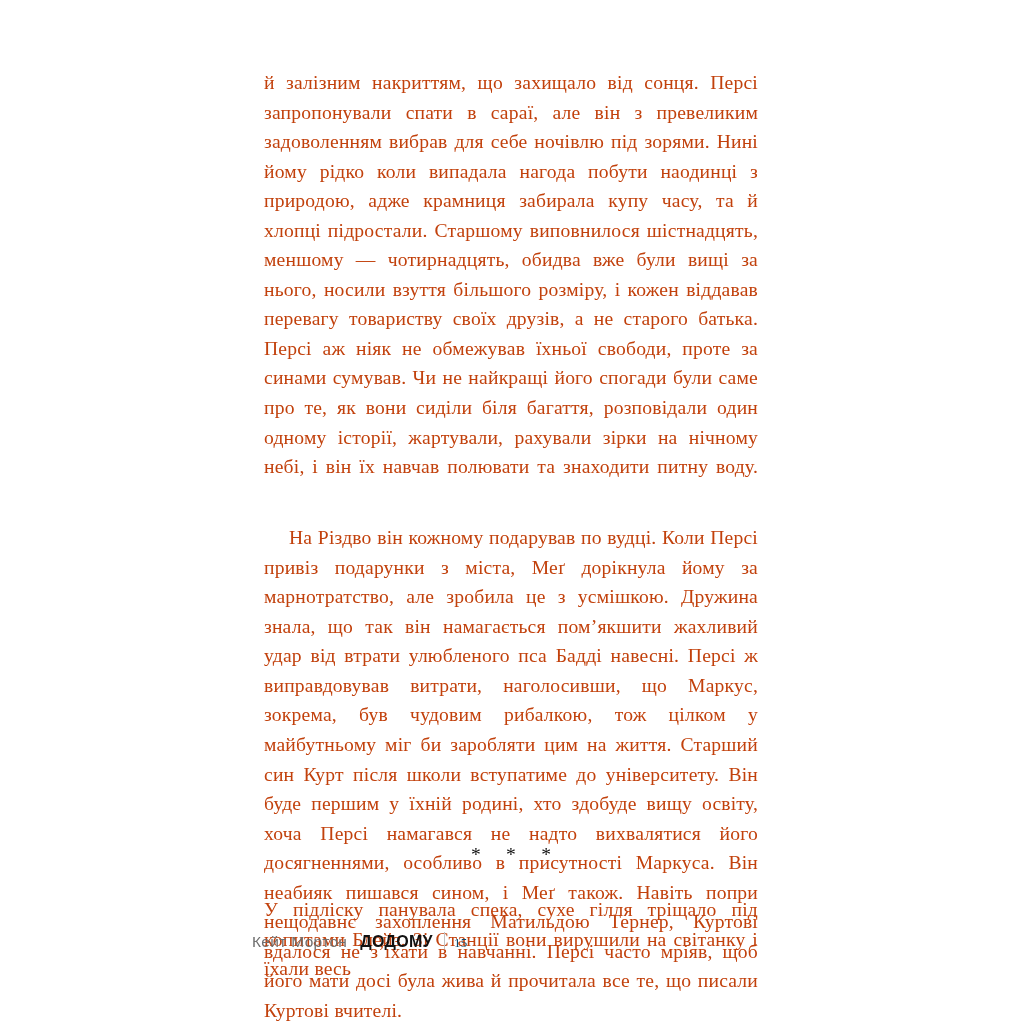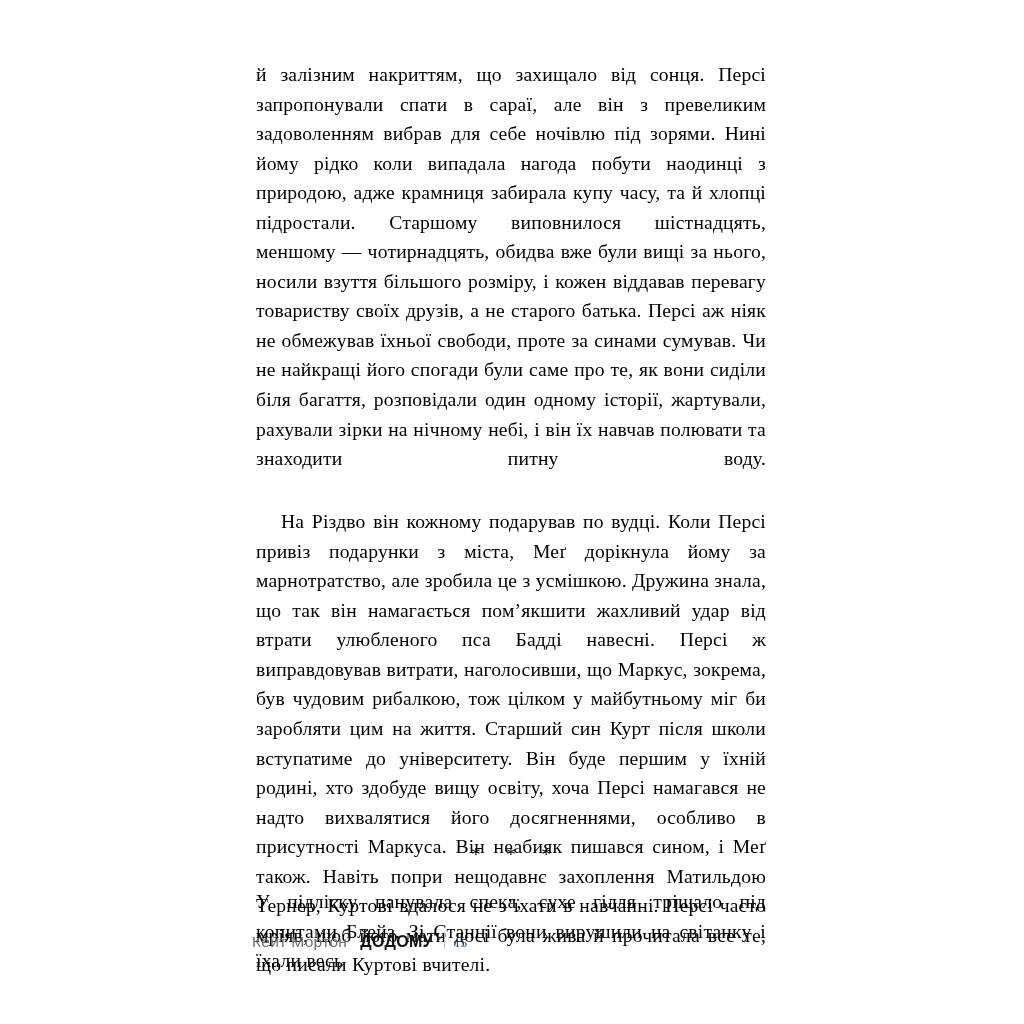--- a/index.html
+++ b/index.html
@@ -26,26 +26,26 @@
 
   
   .text-column {
     position: absolute;
     left: 252px;
     top: 56px;
     width: 518px;
   }
 
   .para {
-    margin: 4px;
+    margin: 12px;
     font-size: 19.6px;
     line-height: 29.55px;
     text-align: justify;
     text-justify: inter-word;
-    color: #000000;
+    color: #c2410c;
     letter-spacing: 0.01em;
     word-spacing: 0.01em;
     hyphens: manual;
   }
 
   
   .para.no-indent {
     text-indent: 0;
   }
   

